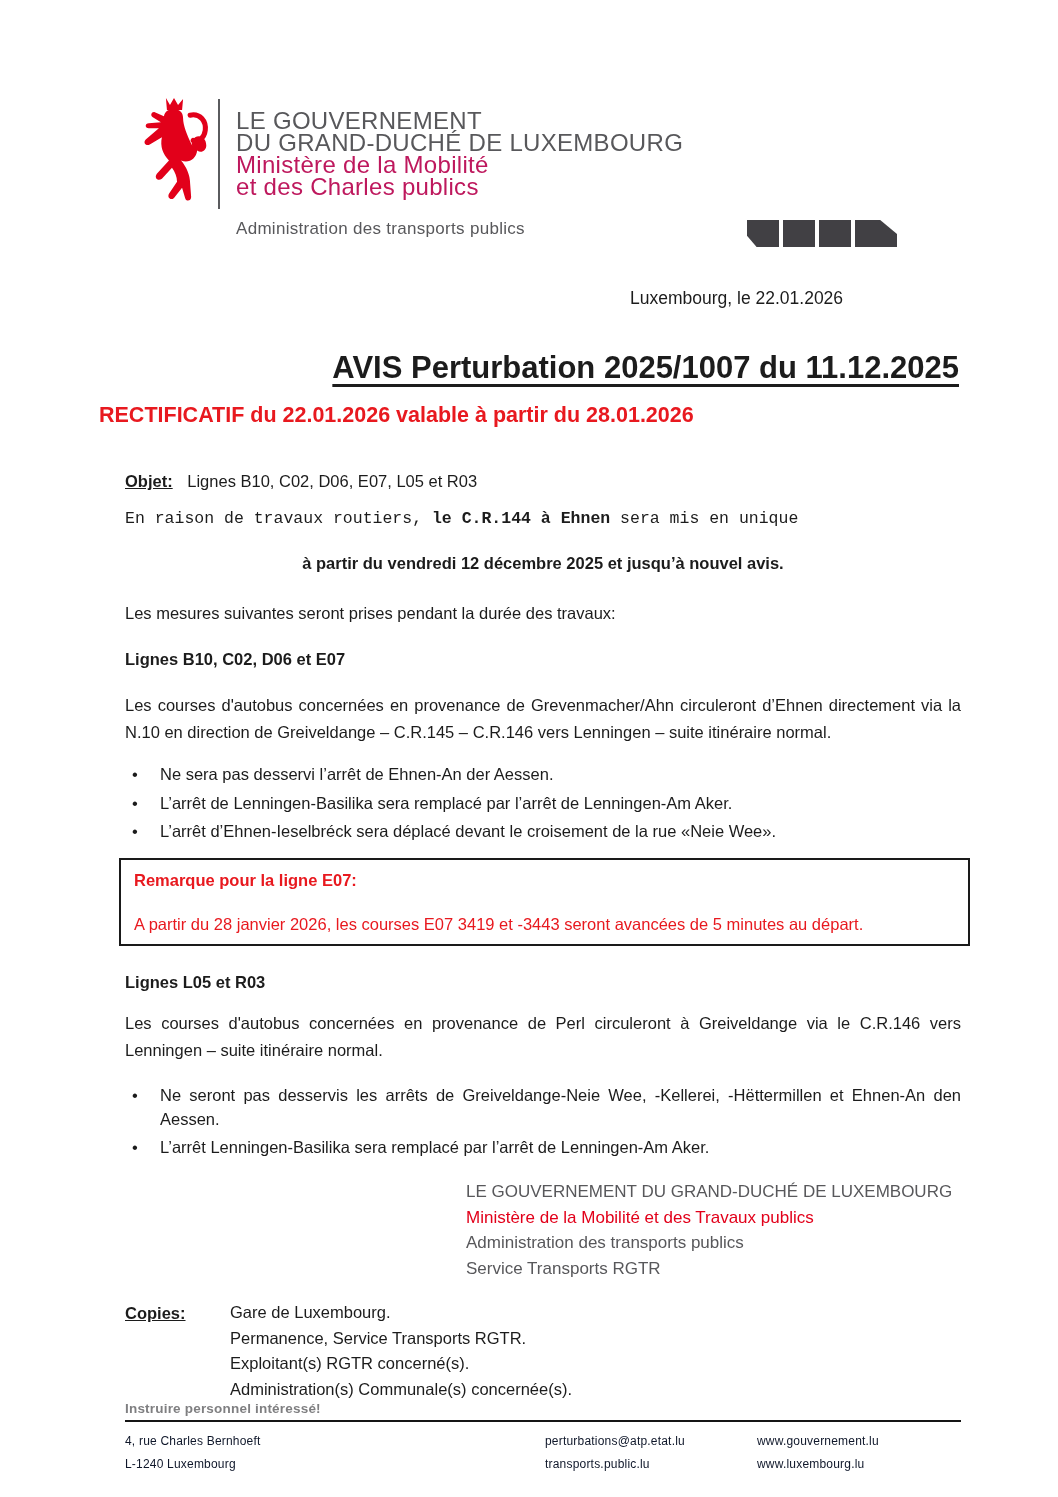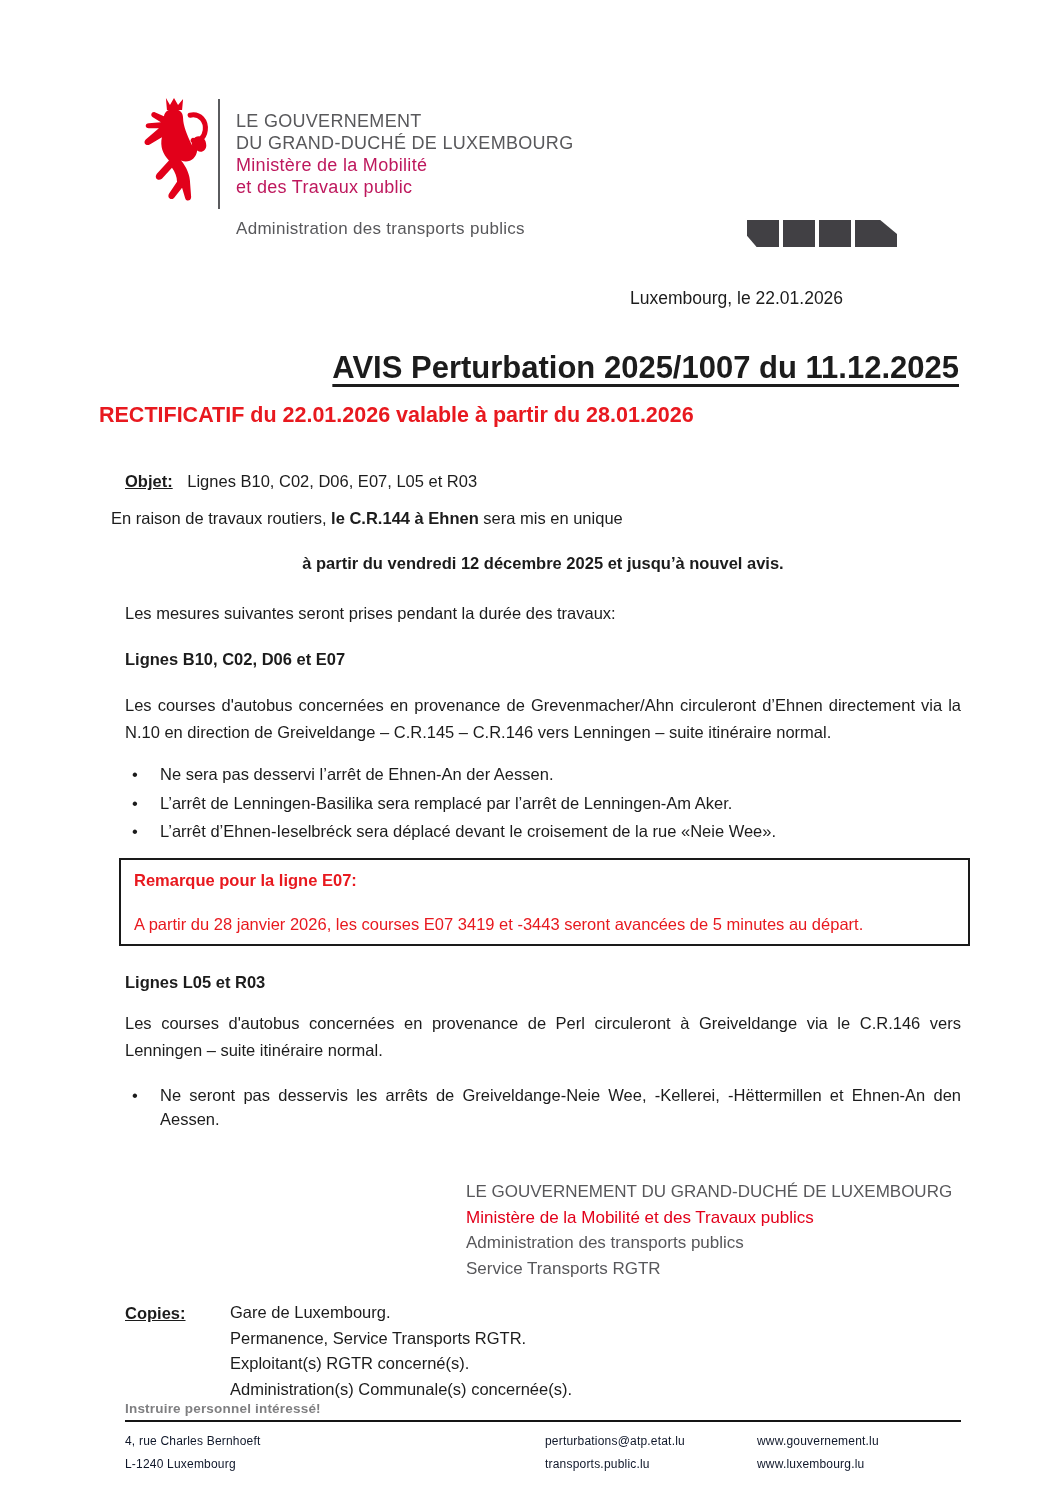--- a/index.html
+++ b/index.html
@@ -3,21 +3,21 @@
 <meta charset="utf-8">
 <style>
   html,body{margin:0;padding:0;background:#fff;}
   .page{
     position:relative;width:1058px;height:1497px;background:#ffffff;overflow:hidden;
     font-family:"Liberation Sans",sans-serif;color:#1c1c1c;
   }
   .abs{position:absolute;}
   
   .divider{width:2px;height:110px;background:#5a5b5e;}
-  .gov-lines{font-size:18px;line-height:22px;letter-spacing:.3px;color:#58585b;}
+  .gov-lines{font-size:24px;line-height:22px;letter-spacing:.3px;color:#58585b;}
   .gov-red{color:#be185d;}
   .admin-line{font-size:17px;color:#58585b;letter-spacing:.3px;}
   .rgtr-text{font-size:62px;line-height:60px;font-weight:700;letter-spacing:-1px;color:#414044;}
   .rgtr-blocks{display:flex;gap:4px;}
   .rgtr-block{height:27px;background:#414044;}
   .rb1{width:32px;clip-path:polygon(0 0,100% 0,100% 100%,30% 100%,0 58%);}
   .rb2,.rb3{width:32px;}
   .rb4{width:42px;clip-path:polygon(0 0,60% 0,100% 52%,100% 100%,0 100%);}
   
   .date-line{font-size:17.5px;}
@@ -55,21 +55,21 @@
     </g>
     <path d="M54 18 C64 16 70 24 69 33 C68 41 62 45 57 43" stroke="#e2001a" stroke-width="5" fill="none" stroke-linecap="round"></path>
   </svg>
 
   <div class="abs divider" style="left:218px;top:99px;"></div>
 
   <div class="abs gov-lines" style="left:236px;top:110px;">
     <div>LE GOUVERNEMENT</div>
     <div>DU GRAND-DUCHÉ DE LUXEMBOURG</div>
     <div class="gov-red">Ministère de la Mobilité</div>
-    <div class="gov-red">et des Travaux public</div>
+    <div class="gov-red">et des Charles publics</div>
   </div>
 
   <div class="abs admin-line" style="left:236px;top:219px;">Administration des transports publics</div>
 
   <div class="abs rgtr-blocks" style="left:747px;top:220px;">
     <div class="rgtr-block rb1"></div>
     <div class="rgtr-block rb2"></div>
     <div class="rgtr-block rb3"></div>
     <div class="rgtr-block rb4"></div>
   </div>
@@ -77,21 +77,21 @@
   <div class="abs date-line" style="left:630px;top:288px;">Luxembourg, le 22.01.2026</div>
 
   <div class="abs doc-title" style="left:99px;top:350px;width:860px;">AVIS Perturbation 2025/1007 du 11.12.2025</div>
   <div class="abs doc-subtitle" style="left:99px;top:403px;width:860px;">RECTIFICATIF du 22.01.2026 valable à partir du 28.01.2026</div>
 
   <div class="abs body-text" style="left:125px;top:468px;">
     <span class="b u">Objet:</span>
     <span style="margin-left:10px;">Lignes B10, C02, D06, E07, L05 et R03</span>
   </div>
 
-  <div class="abs body-text" style="left:111px;top:505px;width:836px;">
+  <div class="abs body-text" style="left:125px;top:505px;width:836px;font-family:Liberation Mono, monospace;">
     <span>En raison de travaux routiers, </span><span class="b">le C.R.144 à Ehnen</span><span> sera mis en unique</span>
   </div>
 
   <div class="abs body-text center-line" style="left:125px;top:550px;">à partir du vendredi 12 décembre 2025 et jusqu’à nouvel avis.</div>
 
   <div class="abs body-text" style="left:125px;top:600px;">Les mesures suivantes seront prises pendant la durée des travaux:</div>
 
   <div class="abs body-text b" style="left:125px;top:646px;">Lignes B10, C02, D06 et E07</div>
   <div class="abs body-text para" style="left:125px;top:692px;">Les courses d'autobus concernées en provenance de Grevenmacher/Ahn circuleront d’Ehnen directement via la N.10 en direction de Greiveldange – C.R.145 – C.R.146 vers Lenningen – suite itinéraire normal.</div>
   <ul class="abs bullets body-text" style="left:125px;top:763px;">
@@ -102,20 +102,21 @@
 
   <div class="abs remark-box" style="left:119px;top:858px;">
     <div class="remark-heading">Remarque pour la ligne E07:</div>
     <div class="remark-text">A partir du 28 janvier 2026, les courses E07 3419 et -3443 seront avancées de 5 minutes au départ.</div>
   </div>
 
   <div class="abs body-text b" style="left:125px;top:969px;">Lignes L05 et R03</div>
   <div class="abs body-text para" style="left:125px;top:1010px;">Les courses d'autobus concernées en provenance de Perl circuleront à Greiveldange via le C.R.146 vers Lenningen – suite itinéraire normal.</div>
   <ul class="abs bullets body-text" style="left:125px;top:1084px;">
     <li>Ne seront pas desservis les arrêts de Greiveldange-Neie Wee, -Kellerei, -Hëttermillen et Ehnen-An den Aessen.</li>
+    <li>L’arrêt Lenningen-Basilika sera remplacé par l’arrêt de Lenningen-Am Aker.</li>
   </ul>
 
   <div class="abs signature" style="left:466px;top:1179px;">
     <div>LE GOUVERNEMENT DU GRAND-DUCHÉ DE LUXEMBOURG</div>
     <div class="sig-red">Ministère de la Mobilité et des Travaux publics</div>
     <div>Administration des transports publics</div>
     <div>Service Transports RGTR</div>
   </div>
 
   <div class="abs body-text b u" style="left:125px;top:1300px;">Copies:</div>

